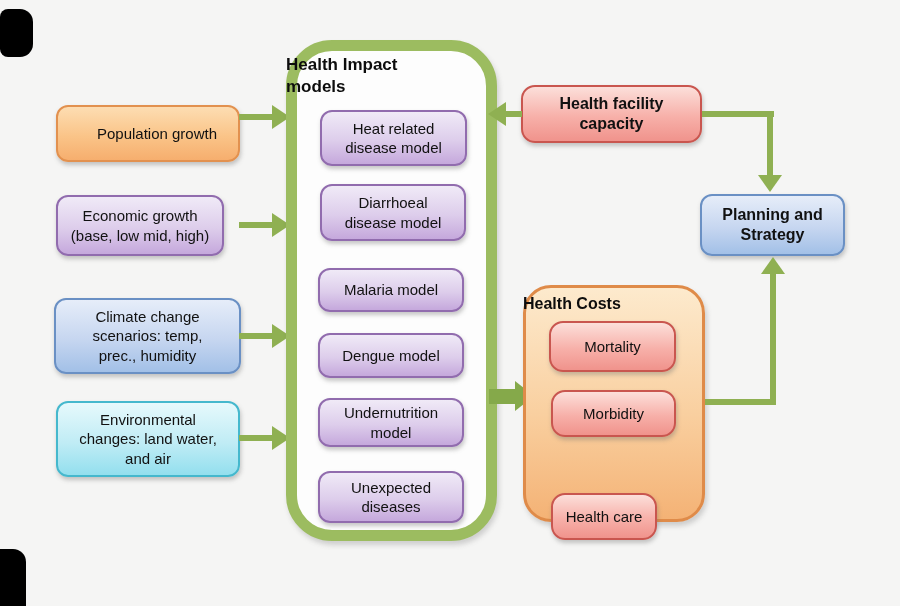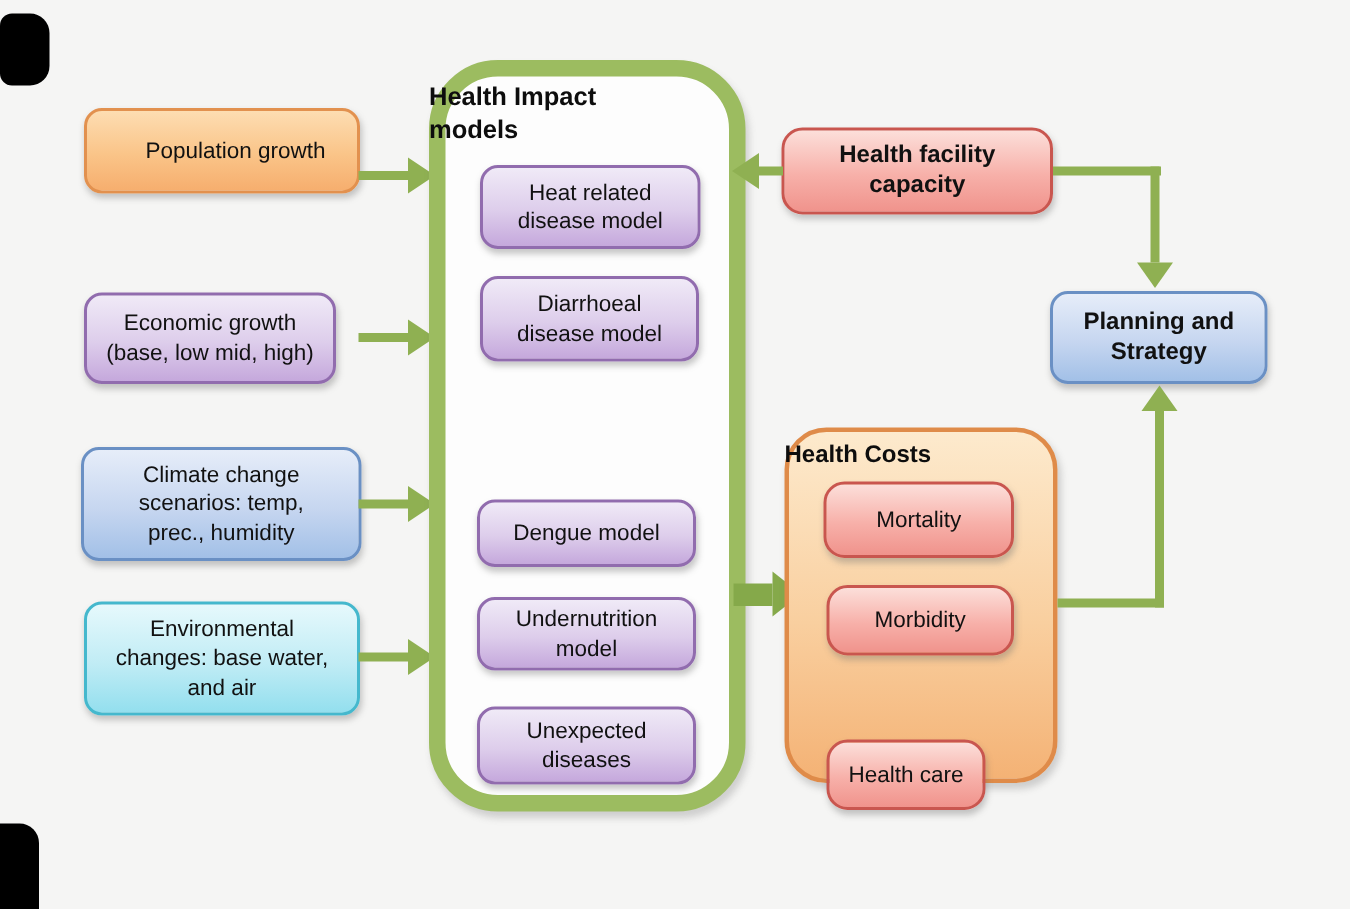--- a/index.html
+++ b/index.html
@@ -57,47 +57,48 @@
   .artifact-bottom{left:0;top:549px;width:26px;height:57px;border-radius:0 13px 0 0;}
 </style>
 </head>
 <body>
 
 <div class="canvas">
 
   <div class="artifact artifact-top"></div>
   <div class="artifact artifact-bottom"></div>
 
-  <div class="node sch-orange" style="left:56px;top:72px;width:184px;height:57px;padding-left:18px;">Population growth</div>
+  <div class="node sch-orange" style="left:56px;top:105px;width:184px;height:57px;padding-left:18px;">Population growth</div>
   <div class="node sch-purple" style="left:56px;top:195px;width:168px;height:61px;">Economic growth
 (base, low mid, high)</div>
   <div class="node sch-blue" style="left:54px;top:298px;width:187px;height:76px;">Climate change
 scenarios: temp,
 prec., humidity</div>
   <div class="node sch-cyan" style="left:56px;top:401px;width:184px;height:76px;">Environmental
-changes: base water,
+changes: land water,
 and air</div>
 
   <div class="hline" style="left:239px;top:114px;width:35px;height:6px;"></div>
   <div class="tri tri-right" style="left:272px;top:105px;"></div>
   <div class="hline" style="left:239px;top:222px;width:35px;height:6px;"></div>
   <div class="tri tri-right" style="left:272px;top:213px;"></div>
   <div class="hline" style="left:239px;top:333px;width:35px;height:6px;"></div>
   <div class="tri tri-right" style="left:272px;top:324px;"></div>
   <div class="hline" style="left:239px;top:435px;width:35px;height:6px;"></div>
   <div class="tri tri-right" style="left:272px;top:426px;"></div>
 
   <div class="impact-panel"></div>
   <div class="panel-title" style="left:286px;top:54px;width:211px;">Health Impact
 models</div>
 
   <div class="node sch-purple" style="left:320px;top:110px;width:147px;height:56px;">Heat related
 disease model</div>
   <div class="node sch-purple" style="left:320px;top:184px;width:146px;height:57px;">Diarrhoeal
 disease model</div>
+  <div class="node sch-purple" style="left:318px;top:268px;width:146px;height:44px;">Malaria model</div>
   <div class="node sch-purple" style="left:318px;top:333px;width:146px;height:45px;">Dengue model</div>
   <div class="node sch-purple" style="left:318px;top:398px;width:146px;height:49px;">Undernutrition
 model</div>
   <div class="node sch-purple" style="left:318px;top:471px;width:146px;height:52px;">Unexpected
 diseases</div>
 
   <div class="node sch-red bold" style="left:521px;top:85px;width:181px;height:58px;">Health facility
 capacity</div>
   <div class="tri tri-left" style="left:488px;top:102px;"></div>
   <div class="hline" style="left:504px;top:111px;width:18px;height:6px;"></div>

